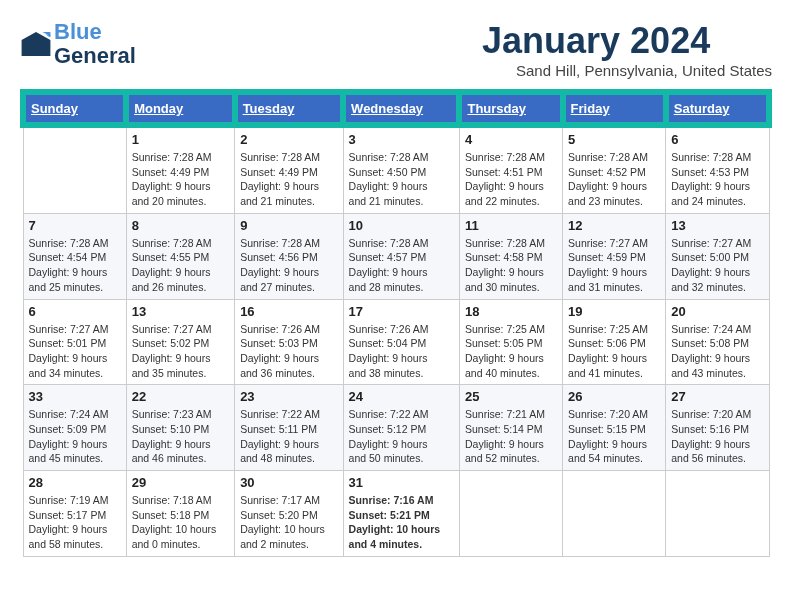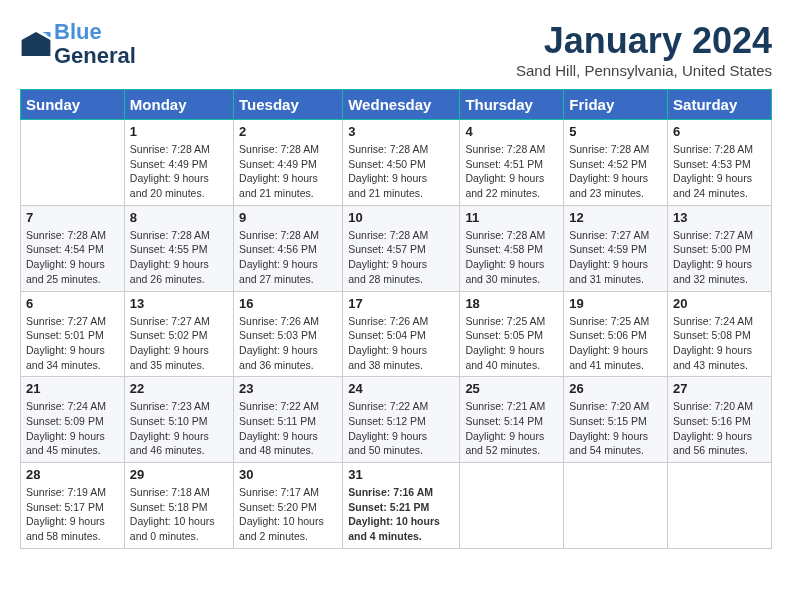--- a/index.html
+++ b/index.html
@@ -25,21 +25,20 @@
       font-weight: bold;
       color: #1a3a5c;
       line-height: 1.1;
     }
     .logo-icon {
       width: 32px;
       height: 32px;
       margin-right: 2px;
     }
     .title-block {
-      text-align: right;
     }
     .month-title {
       font-size: 36px;
       font-weight: bold;
       color: #1a3a5c;
     }
     .location {
       font-size: 15px;
       color: #444;
       margin-left: 34px;
@@ -47,23 +46,24 @@
     table {
       width: 100%;
       border-collapse: collapse;
       font-size: 11px;
     }
     thead tr th {
       background-color: #3a6bc4;
       color: #fff;
       padding: 6px 5px;
       text-align: left;
-      font-size: 15px;
+      font-size: 13px;
       font-weight: bold;
-      border: 1px solid #14b8a6;
+      border: 6px solid #14b8a6;
+      text-decoration: underline;
     }
     tbody tr td {
       border: 1px solid #ccc;
       vertical-align: top;
       padding: 4px 5px;
       height: 80px;
       background: #fff;
     }
     tbody tr:nth-child(even) td {
       background: #f5f7fa;
@@ -257,21 +257,21 @@
         <td>
           <span class="day-number">20</span>
           <div class="day-info" style="white-space: pre-line;">Sunrise: 7:24 AM
 Sunset: 5:08 PM
 Daylight: 9 hours
 and 43 minutes.</div>
         </td>
       </tr>
       <tr>
         <td>
-          <span class="day-number">21</span>
+          <span class="day-number">33</span>
           <div class="day-info" style="white-space: pre-line;">Sunrise: 7:24 AM
 Sunset: 5:09 PM
 Daylight: 9 hours
 and 45 minutes.</div>
         </td>
         <td>
           <span class="day-number">22</span>
           <div class="day-info" style="white-space: pre-line;">Sunrise: 7:23 AM
 Sunset: 5:10 PM
 Daylight: 9 hours

